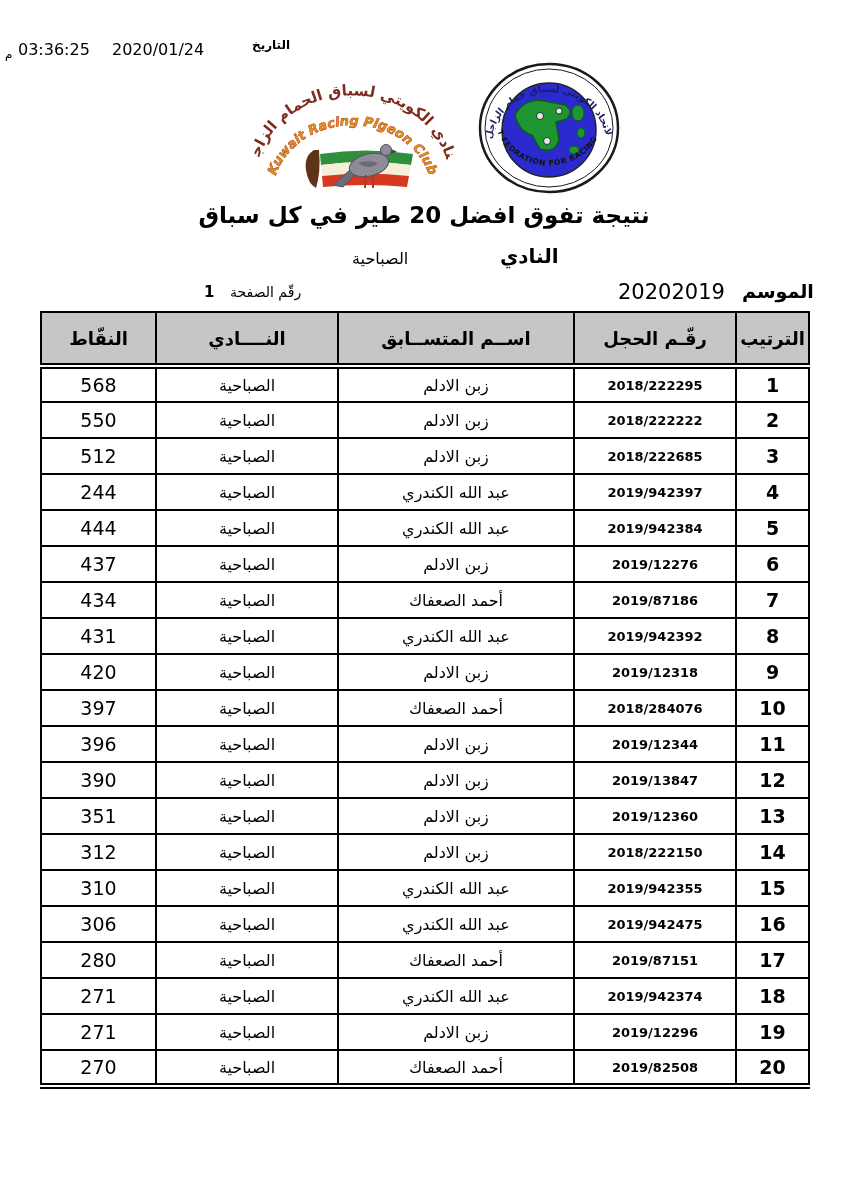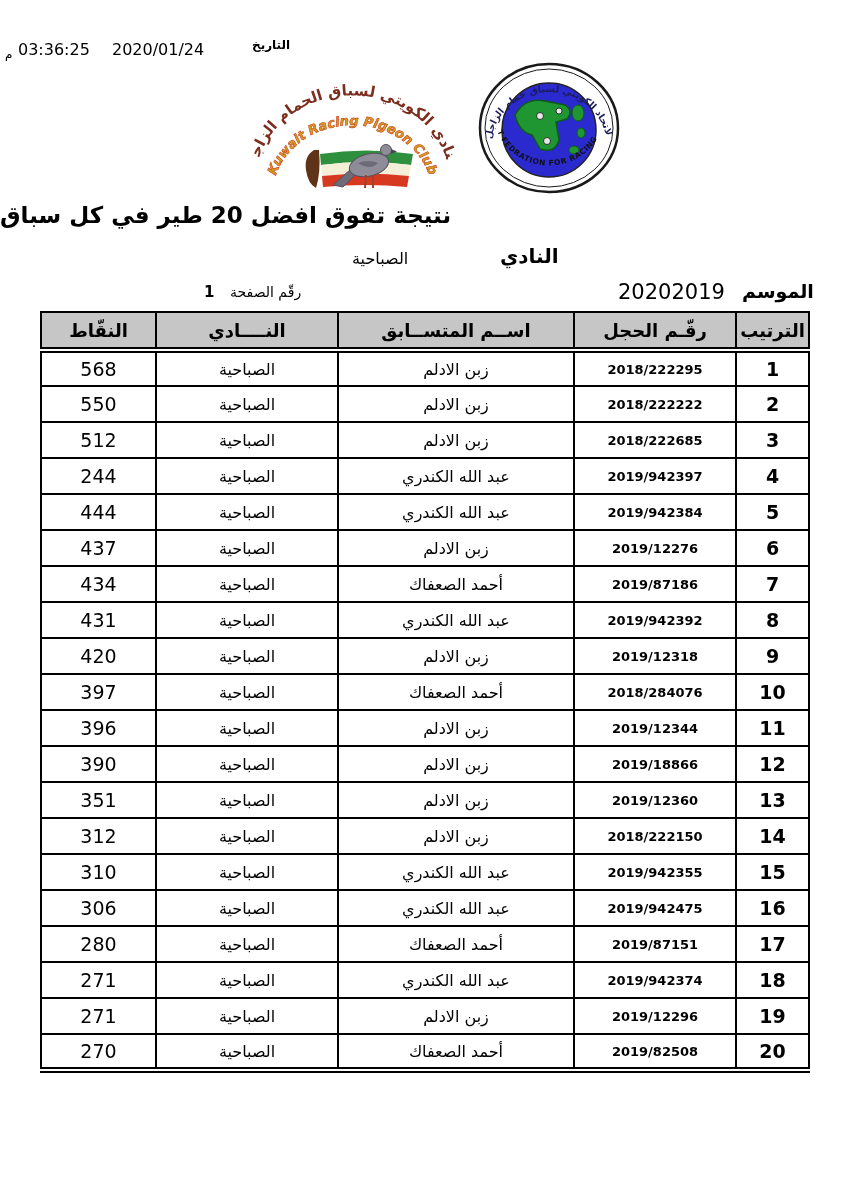--- a/index.html
+++ b/index.html
@@ -12,36 +12,36 @@
   .date-label  { left:252px; top:38px;  font-size:12px; font-weight:bold; }
   .date-value  { left:112px; top:40px;  font-size:16px; }
   .time-value  { left:18px;  top:40px;  font-size:16px; }
   .time-period { left:5px;   top:47px;  font-size:12px; }
 
   
   .club-logo { left:250px; top:62px; }
   .fed-logo  { left:477px; top:61px; }
 
   
-  .report-title { left:0; top:202px; width:848px; text-align:left;
+  .report-title { left:0; top:202px; width:848px; text-align:center;
                   font-size:23px; font-weight:bold; direction:rtl; }
   .club-label   { left:500px; top:244px; font-size:20px; font-weight:bold; }
   .club-value   { left:352px; top:249px; font-size:16px; }
   .season-label { left:742px; top:280px; font-size:19px; font-weight:bold; }
   .season-value { left:618px; top:280px; font-size:21px; }
   .pageno-label { left:230px; top:284px; font-size:14px; font-weight:normal; }
   .pageno-value { left:204px; top:283px; font-size:15px; font-weight:bold; }
 
   
   table.results { position:absolute; left:40px; top:311px; width:768px;
                   border-collapse:collapse; table-layout:fixed; direction:rtl; }
   table.results th, table.results td {
       border:2px solid #000; text-align:center; vertical-align:middle;
       overflow:hidden; }
-  table.results th { background:#c6c6c6; height:38px; font-size:18px;
+  table.results th { background:#c6c6c6; height:54px; font-size:18px;
       font-weight:bold; border-bottom:6px double #000; }
   table.results td { height:36px; background:#fff; }
   td.c-rank   { font-size:19px; font-weight:bold; }
   td.c-ring   { font-size:13px;font-weight:bold; }
   td.c-name   { font-size:16px; }
   td.c-club   { font-size:16px; }
   td.c-points { font-size:19px; }
   table.results tbody tr:last-child td { border-bottom:6px double #000; }
 </style>
 </head>
@@ -222,21 +222,21 @@
         <tr>
           <td class="c-rank">11</td>
           <td class="c-ring">2019/12344</td>
           <td class="c-name">زبن الادلم</td>
           <td class="c-club">الصباحية</td>
           <td class="c-points">396</td>
         </tr>
 
         <tr>
           <td class="c-rank">12</td>
-          <td class="c-ring">2019/18866</td>
+          <td class="c-ring">2019/13847</td>
           <td class="c-name">زبن الادلم</td>
           <td class="c-club">الصباحية</td>
           <td class="c-points">390</td>
         </tr>
 
         <tr>
           <td class="c-rank">13</td>
           <td class="c-ring">2019/12360</td>
           <td class="c-name">زبن الادلم</td>
           <td class="c-club">الصباحية</td>

